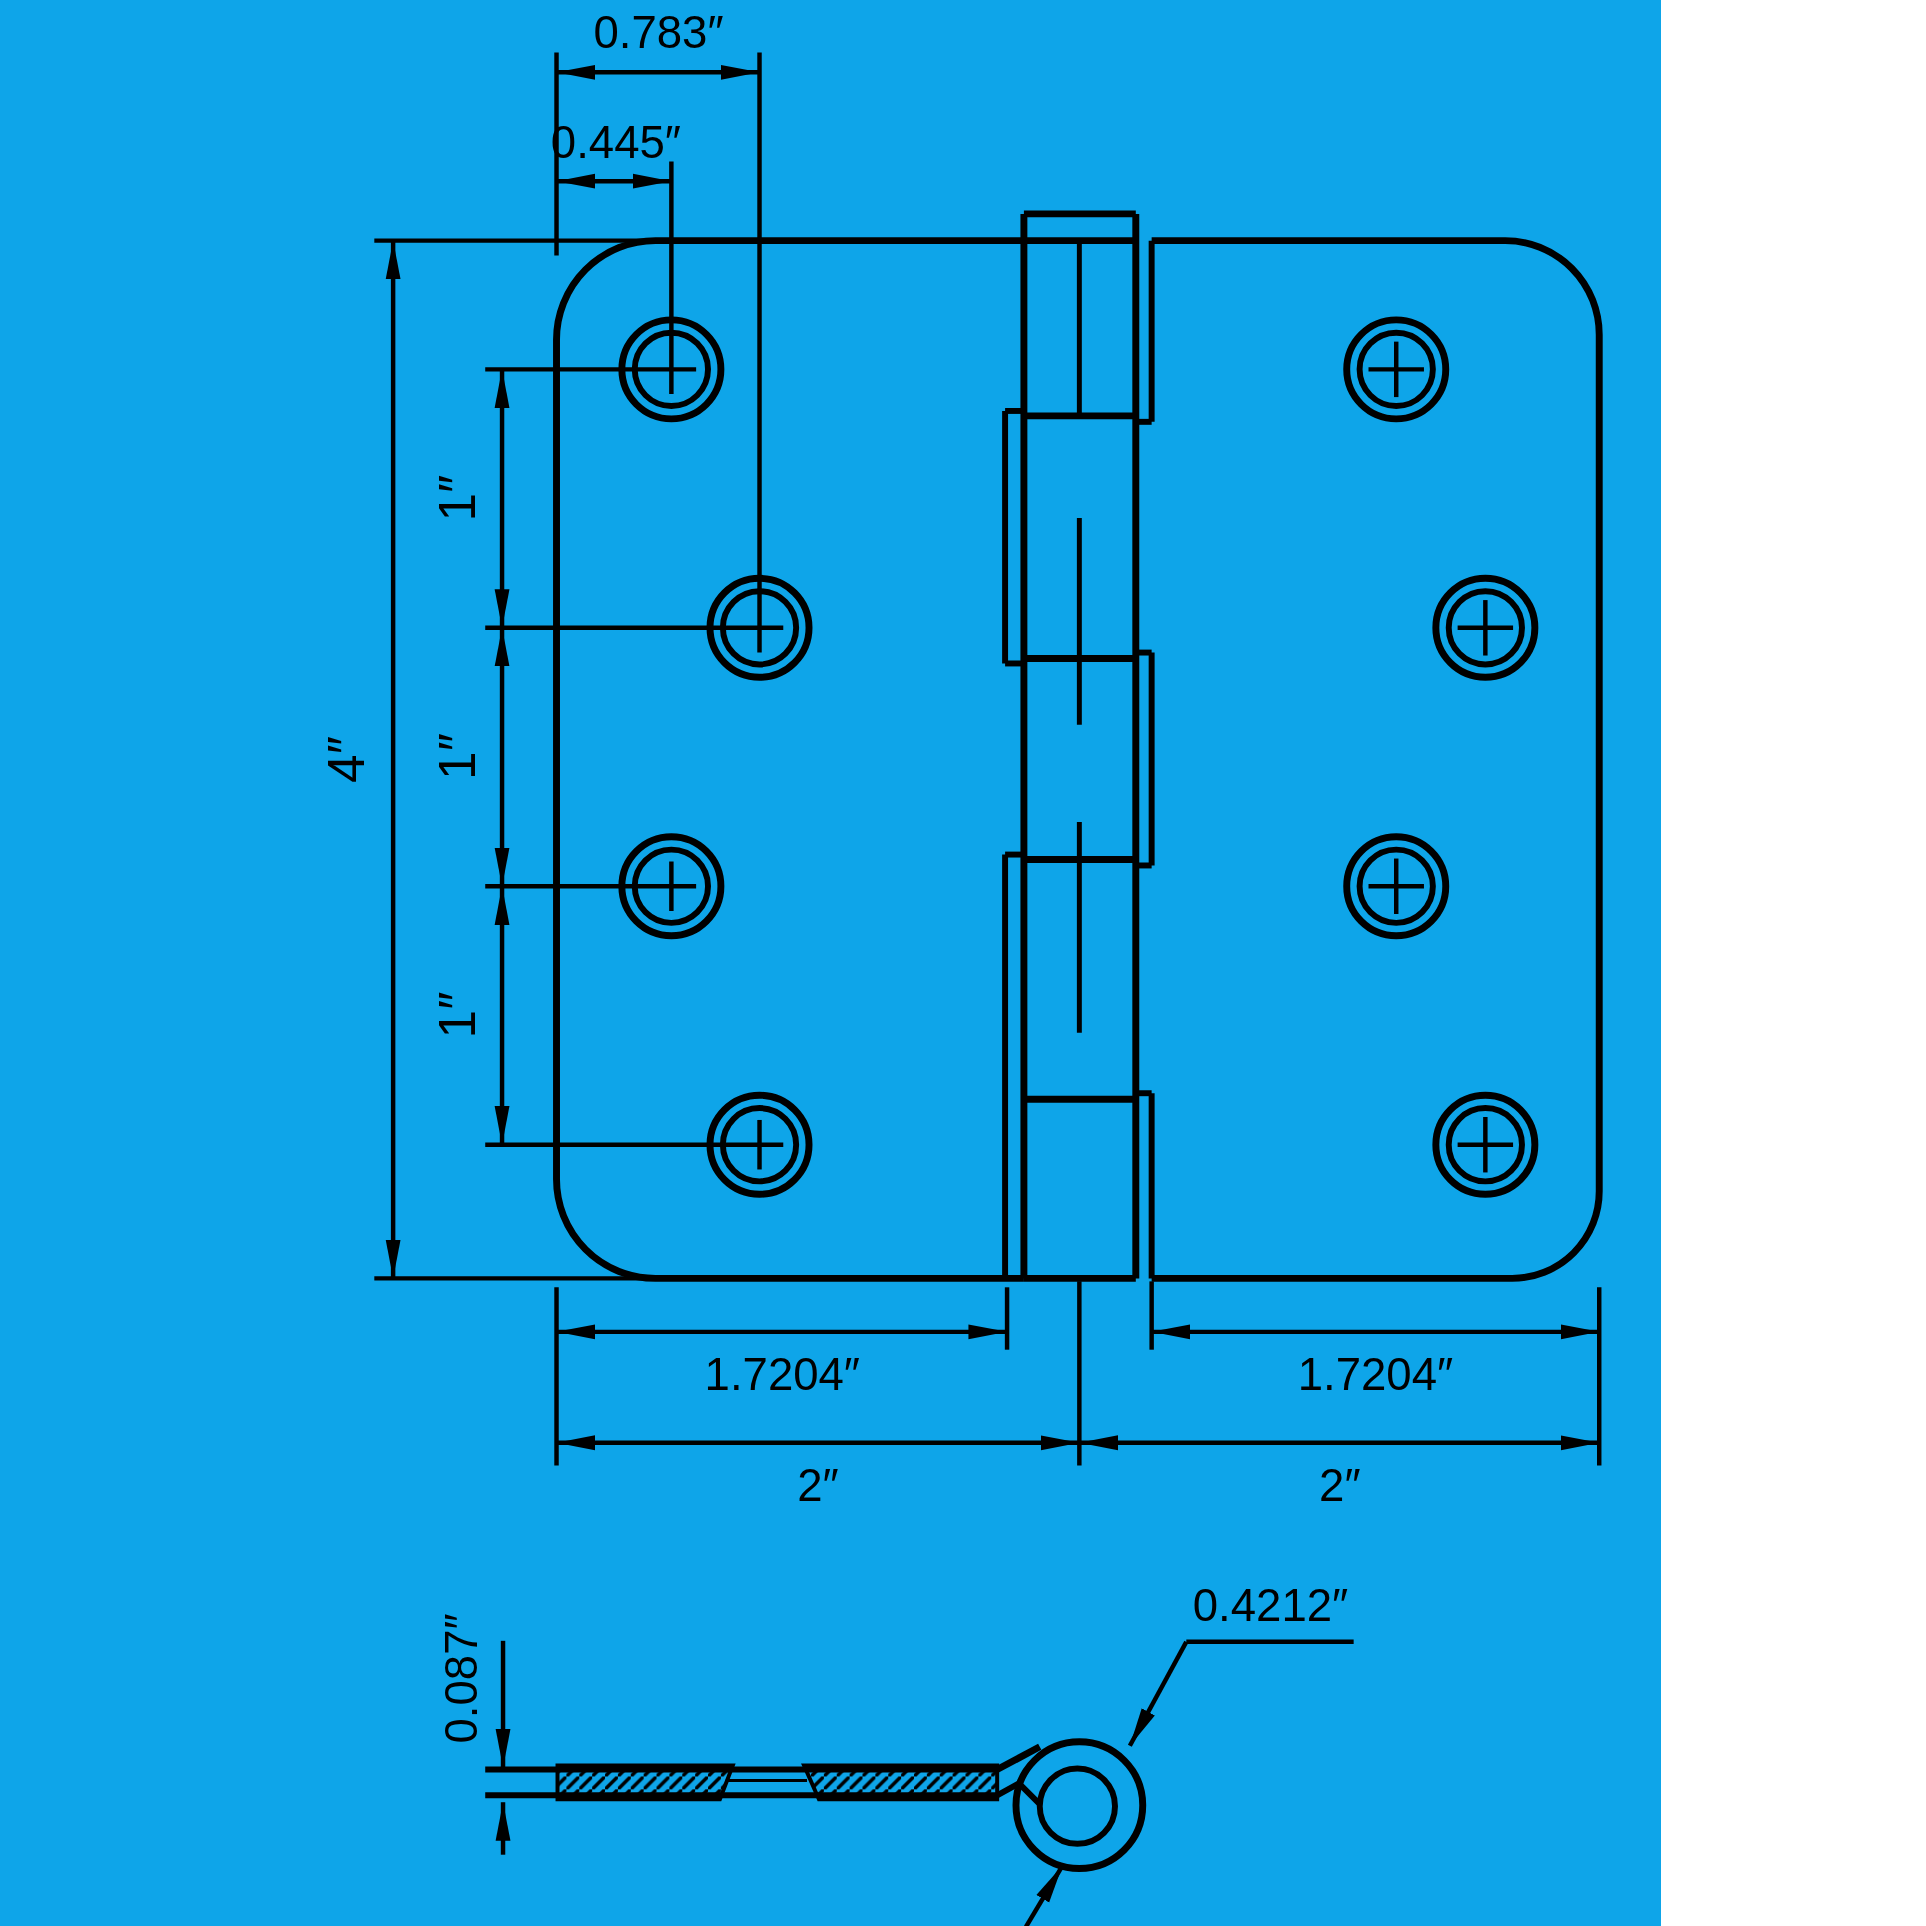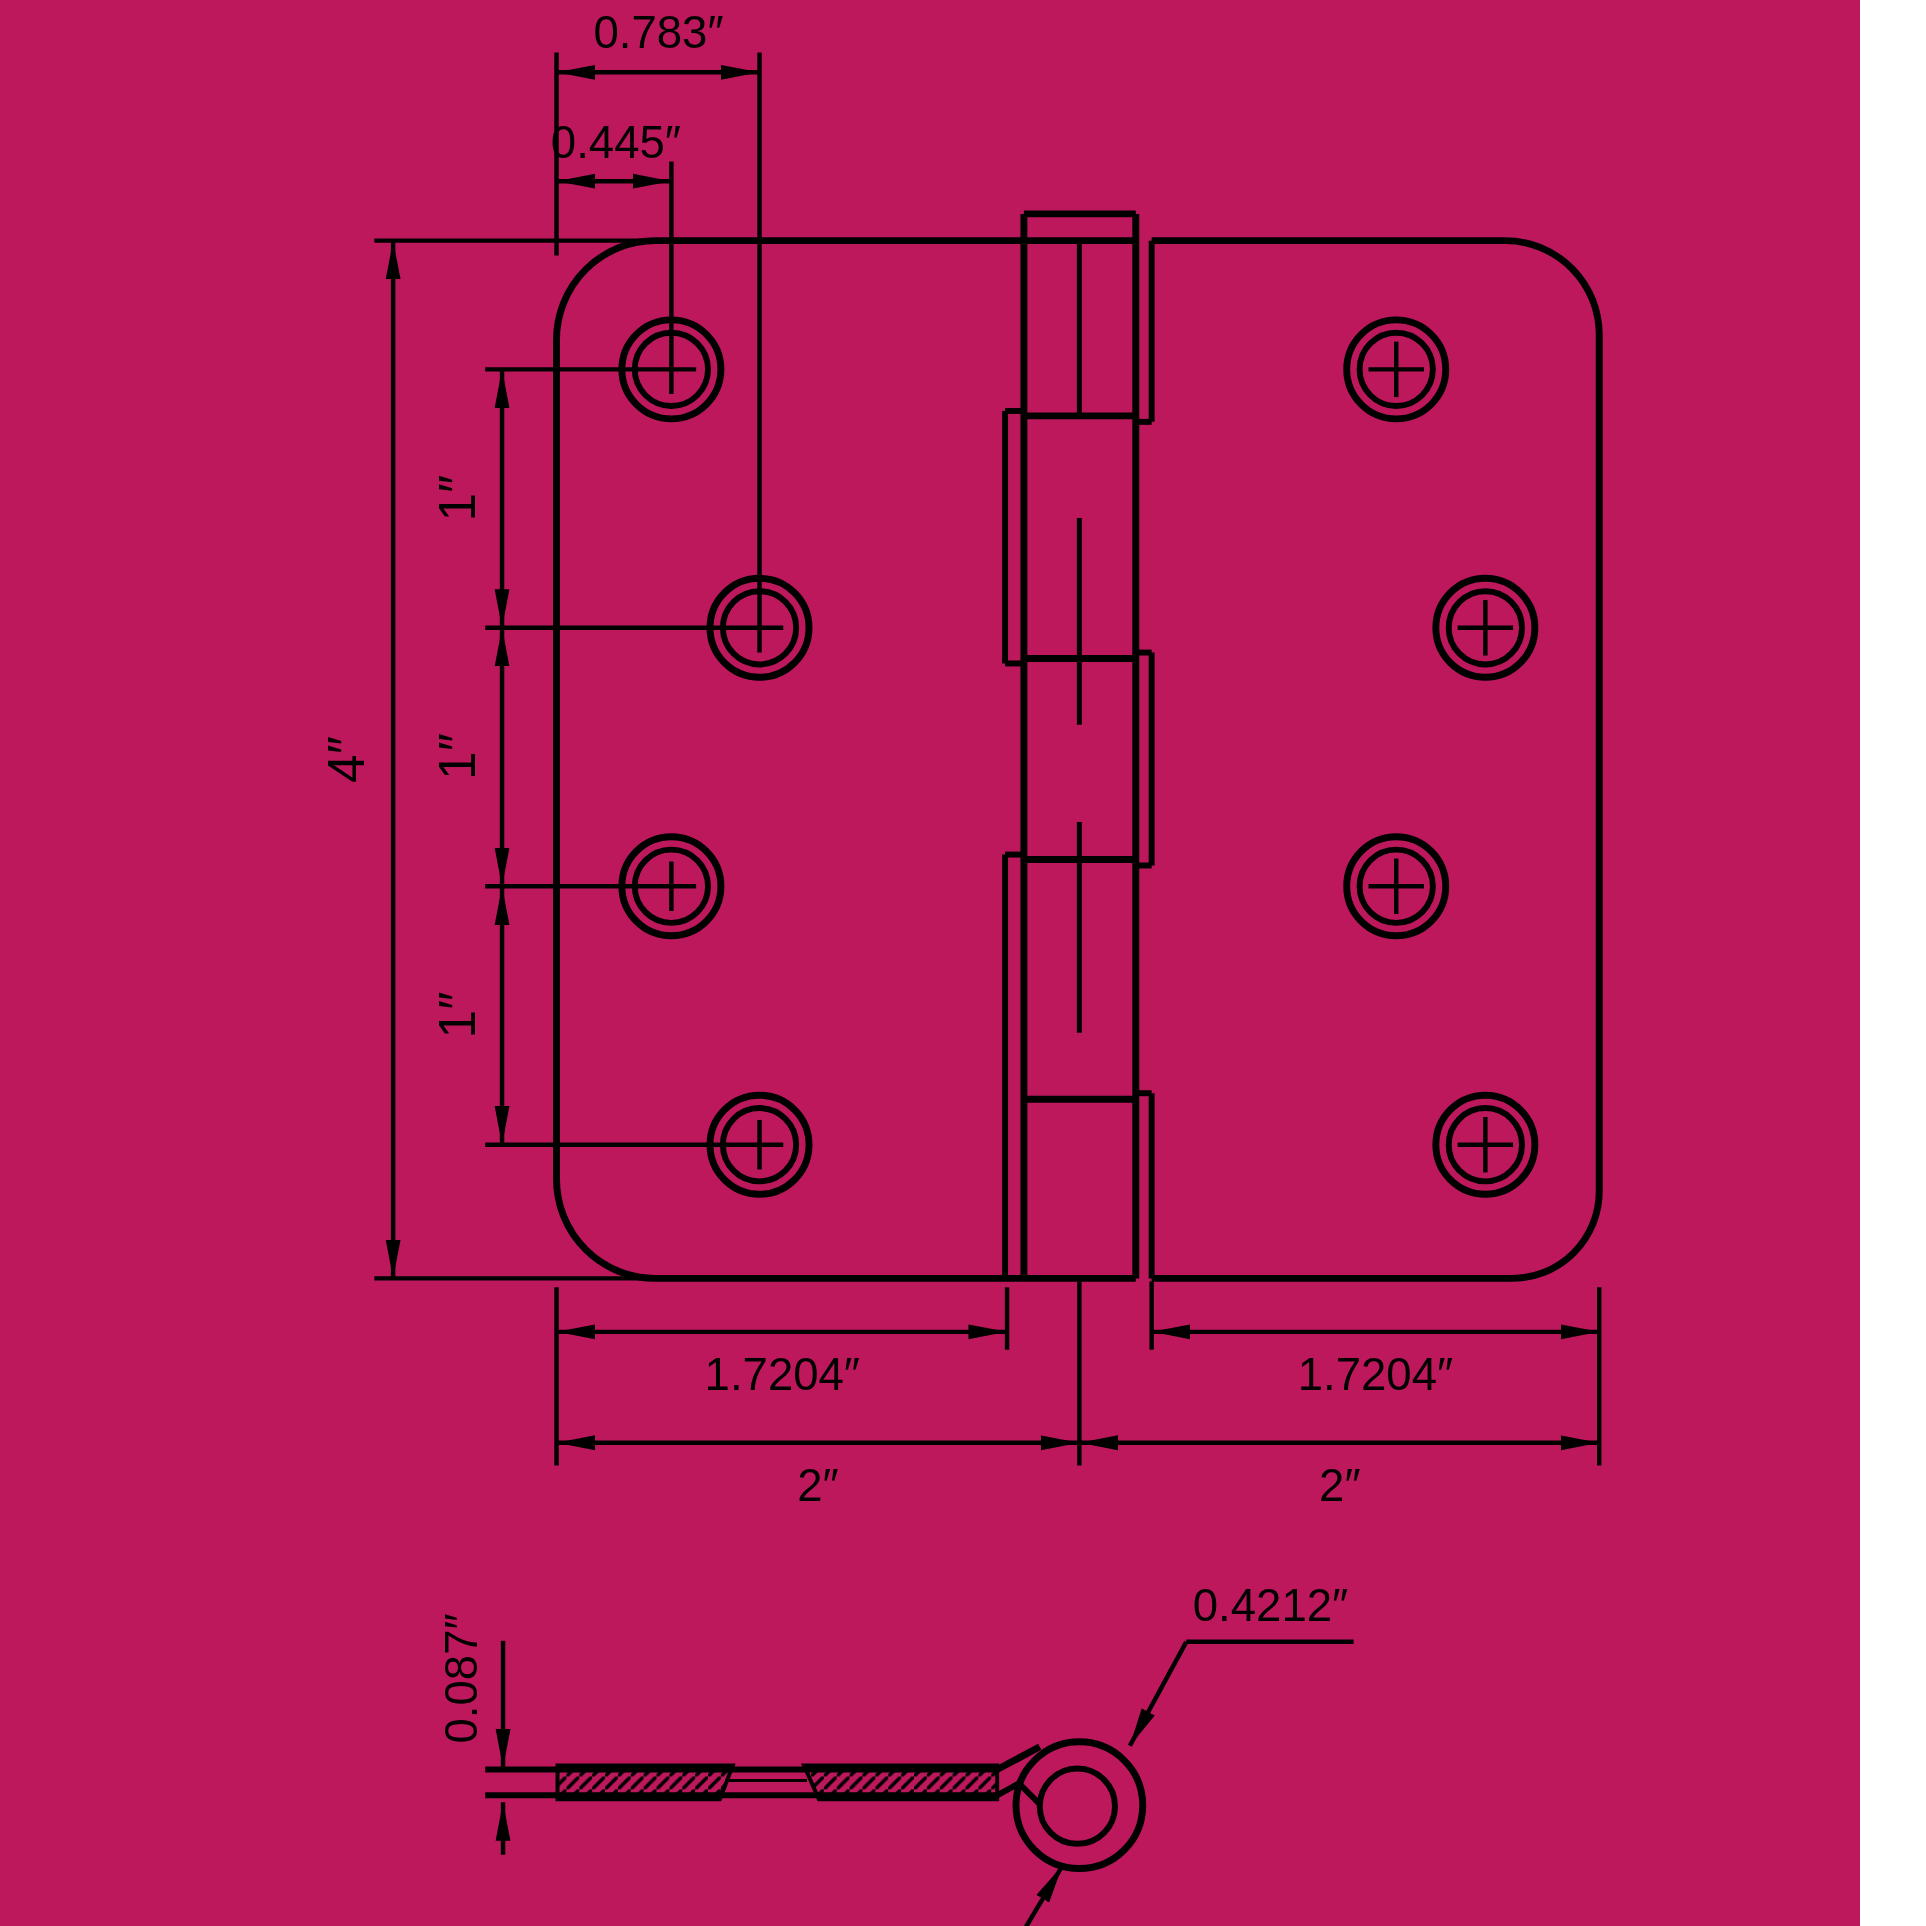--- a/index.html
+++ b/index.html
@@ -1,16 +1,16 @@
 <!DOCTYPE html>
 <html><head>
 <meta charset="utf-8">
 <style>
   html,body{margin:0;padding:0;background:#ffffff;}
-  #stage{position:relative;width:1860px;height:1927px;background:#be185d;overflow:hidden;}
+  #stage{position:relative;width:1661px;height:1927px;background:#0ea5e9;overflow:hidden;}
   svg{display:block;}
   .ol{stroke:#000;stroke-width:7;fill:none;}
   .ol6{stroke:#000;stroke-width:6;fill:none;}
   .xl{stroke:#000;stroke-width:4.5;fill:none;}
   .dim{stroke:#000;stroke-width:4.5;fill:none;}
   .cl{stroke:#000;stroke-width:5;fill:none;}
   .thin{stroke:#000;stroke-width:3;fill:none;}
   .hatchpoly{fill:url(#hatch);stroke:#000;stroke-width:4;}
   text{fill:#000;font-family:"Liberation Sans",sans-serif;}
   .t46{font-size:46px;}

